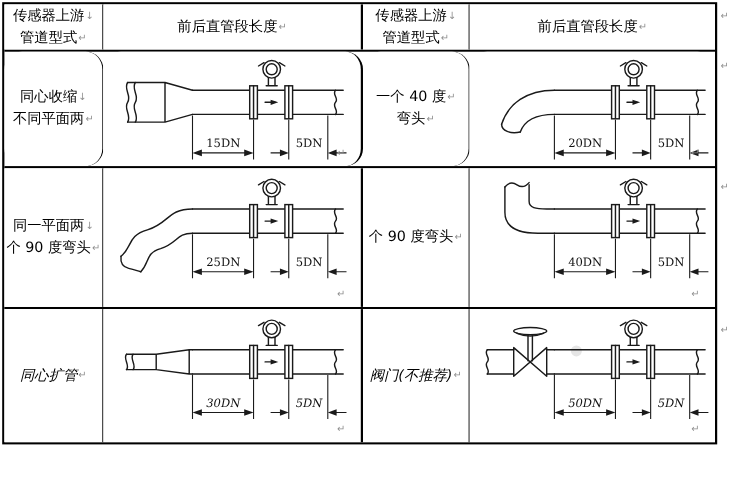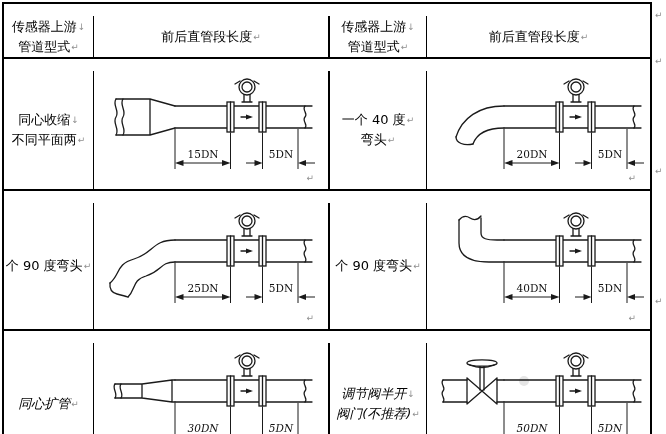--- a/index.html
+++ b/index.html
@@ -1,27 +1,27 @@
 <!DOCTYPE html>
 <html><head>
 <meta charset="utf-8">
 <style>
   html,body{margin:0;padding:0;background:#fff;}
   .page{position:relative;width:666px;height:434px;background:#ffffff;overflow:hidden;
         font-family:"DejaVu Sans",sans-serif;color:#000;}
   .tbl{position:absolute;left:2px;top:2px;border:2px solid #000;background:#fff;}
-  .tr{display:flex;border-bottom:2px solid #000;margin-top:12px;}
+  .tr{display:flex;border-bottom:2px solid #000;}
   .tr:last-child{border-bottom:none;font-style:italic;}
   .td{box-sizing:content-box;position:relative;background:#fff;}
   .c1{width:89px;border-right:1px solid #000;}
   .c2{width:234px;border-right:2px solid #000;}
   .c3{width:96px;border-right:1px solid #000;}
   .c4{width:223px;}
   .rh{height:41px;}
-  .r1{height:118px;}
+  .r1{height:104px;border-radius:16px;}
   .r2{height:126px;}
   .r3{height:121px;}
   .lblcell{display:flex;flex-direction:column;justify-content:center;align-items:center;
            font-size:13px;line-height:20px;text-align:center;}
   .lbl-line{white-space:nowrap;}
   .mk{font-size:9px;color:#8f8f8f;margin-left:1px;vertical-align:1px;}
   .dgm{display:block;}
   .cellmark{position:absolute;right:14px;bottom:6px;font-size:9px;color:#8f8f8f;}
   .marginmark{position:absolute;left:655px;font-size:9px;color:#8f8f8f;}
   .cap{position:absolute;left:0;top:410px;width:654px;text-align:center;font-size:14px;line-height:20px;}
@@ -125,20 +125,21 @@
             <text class="dim" x="103" y="81" text-anchor="middle">20DN</text>
             <text class="dim" x="181" y="81" text-anchor="middle">5DN</text>
           </g>
         </svg>
         <span class="cellmark">↵</span>
       </div>
     </div>
 
     <div class="tr">
       <div class="td c1 r2 lblcell">
+        <div class="lbl-line"><span>同一平面两</span><span class="mk">↓</span></div>
         <div class="lbl-line"><span>个 90 度弯头</span><span class="mk">↵</span></div>
       </div>
       <div class="td c2 r2">
         <svg class="dgm" width="234" height="126" viewBox="0 0 234 126" xmlns="http://www.w3.org/2000/svg">
           <g transform="translate(6,8)">
             <g>
               <path class="pl" d="M75,29 C52,29 54,42 34,48 C16,53 20,64 10,72"></path>
               <path class="pl" d="M75,51 C60,51 62,60 46,65 C32,69 36,78 28,86"></path>
               <path class="pl" d="M10,72 q-1,9 7,11 q8,2 11,3"></path>
             </g>
@@ -182,21 +183,20 @@
               <path class="pl" d="M21,33 c-3.5,4 3.5,10 0,14"></path>
             </g>
             <use href="#g-run"></use>
             <text class="dim" x="103" y="81" text-anchor="middle">30DN</text>
             <text class="dim" x="181" y="81" text-anchor="middle">5DN</text>
           </g>
         </svg>
         <span class="cellmark">↵</span>
       </div>
       <div class="td c3 r3 lblcell">
-        <div class="lbl-line"><span>调节阀半开</span><span class="mk">↓</span></div>
         <div class="lbl-line"><span>阀门(不推荐)</span><span class="mk">↵</span></div>
       </div>
       <div class="td c4 r3">
         <svg class="dgm" width="223" height="121" viewBox="0 0 223 121" xmlns="http://www.w3.org/2000/svg">
           <g transform="translate(2,8)">
             <circle cx="95" cy="30" r="5" fill="#d0d0d0" opacity="0.55"></circle>
             <g>
               <path class="pl" d="M14,29 H38 M14,51 H38 M68,29 H75 M68,51 H75"></path>
               <path class="pl" d="M14,29 c-3.5,4 3.5,7.5 0,11 c-3.5,4 3.5,7.5 0,11"></path>
               <path class="pl" d="M38,27 V53 M68,27 V53 M38,27 L68,53 M38,53 L68,27"></path>

